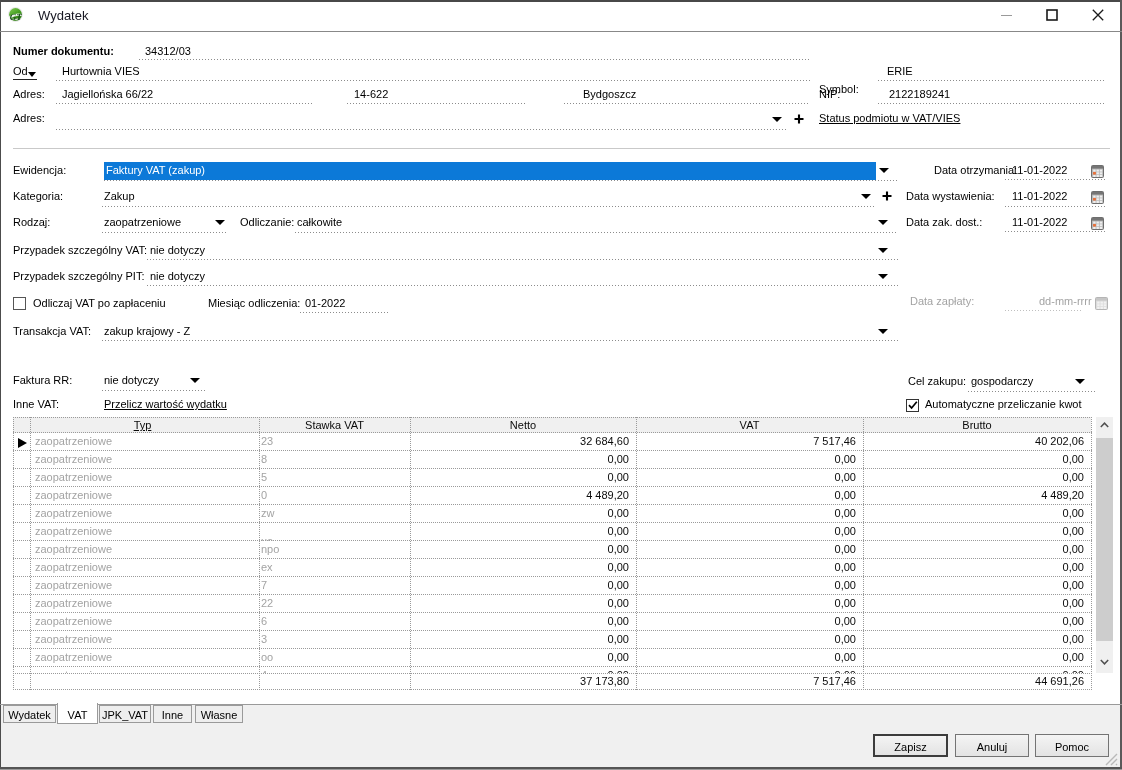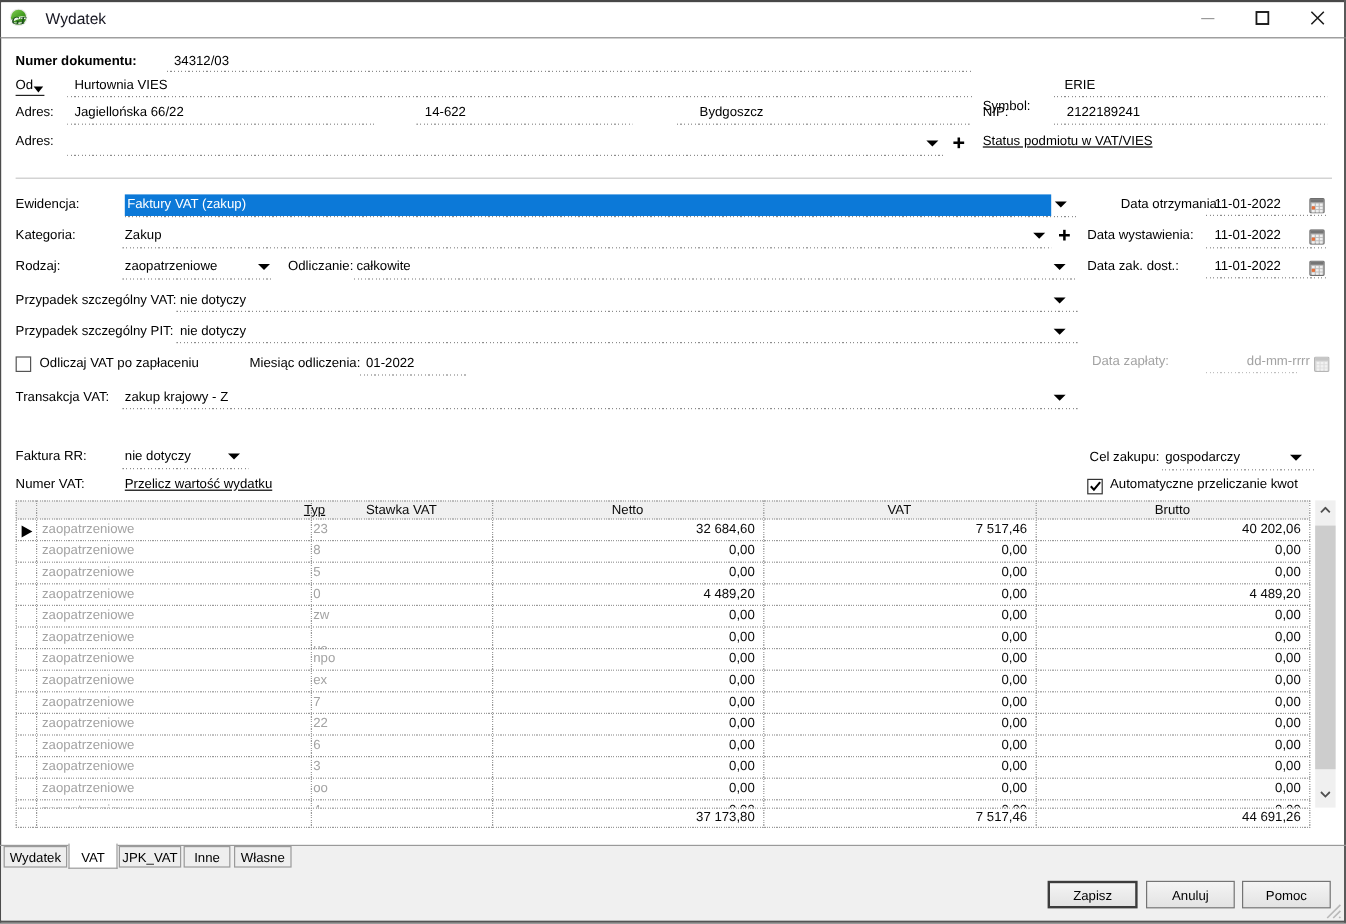--- a/index.html
+++ b/index.html
@@ -182,21 +182,21 @@
 <div class="dot" style="left:102px;top:340px;width:796px;"></div>
 <div class="arr" style="left:878px;top:329px;border-left-width:5px;border-right-width:5px;border-top-color:#000;"></div>
 <div class="t" style="left:13px;top:374px;">Faktura RR:</div>
 <div class="t" style="left:104px;top:374px;">nie dotyczy</div>
 <div class="dot" style="left:102px;top:390px;width:105px;"></div>
 <div class="arr" style="left:190px;top:378px;border-left-width:5px;border-right-width:5px;border-top-color:#000;"></div>
 <div class="t" style="left:908px;top:375px;">Cel zakupu:</div>
 <div class="t" style="left:971px;top:375px;">gospodarczy</div>
 <div class="dot" style="left:968px;top:391px;width:127px;"></div>
 <div class="arr" style="left:1075px;top:379px;border-left-width:5px;border-right-width:5px;border-top-color:#000;"></div>
-<div class="t" style="left:13px;top:398px;">Numer VAT:</div>
+<div class="t" style="left:13px;top:398px;">Inne VAT:</div>
 <div class="t" style="left:104px;top:398px;text-decoration:underline;">Przelicz wartość wydatku</div>
 <div style="position:absolute;left:906px;top:399px;width:13px;height:13px;background:#fff;border:1px solid #333;box-sizing:border-box;"></div>
 <svg style="position:absolute;left:908px;top:401px;" width="10" height="9" viewBox="0 0 10 9">
     <path d="M1 4.2 L3.6 7 L8.8 0.8" stroke="#000" stroke-width="1.7" fill="none"></path>
   </svg>
 <div class="t" style="left:925px;top:398px;">Automatyczne przeliczanie kwot</div>
 <div style="position:absolute;left:13px;top:417px;width:1078px;height:16px;background:#f0f0f0;"></div>
 <div class="hdot" style="left:13px;top:417px;width:1079px;"></div>
 <div class="hdot" style="left:13px;top:432px;width:1079px;"></div>
 <div style="position:absolute;left:13px;top:433px;width:1078px;height:18px;overflow:hidden;">
@@ -315,21 +315,21 @@
 <div class="num" style="left:412px;top:675px;width:217px;">37 173,80</div>
 <div class="num" style="left:638px;top:675px;width:218px;">7 517,46</div>
 <div class="num" style="left:865px;top:675px;width:219px;">44 691,26</div>
 <div class="vdot" style="left:13px;top:417px;height:273px;"></div>
 <div class="vdot" style="left:30px;top:417px;height:273px;"></div>
 <div class="vdot" style="left:259px;top:417px;height:273px;"></div>
 <div class="vdot" style="left:410px;top:417px;height:273px;"></div>
 <div class="vdot" style="left:636px;top:417px;height:273px;"></div>
 <div class="vdot" style="left:863px;top:417px;height:273px;"></div>
 <div class="vdot" style="left:1091px;top:417px;height:273px;"></div>
-<div class="cell" style="left:42px;top:419px;width:229px;text-align:right;color:#0a0a0a;text-decoration:underline;">Typ</div>
+<div class="cell" style="left:28px;top:419px;width:229px;text-align:center;color:#0a0a0a;text-decoration:underline;">Typ</div>
 <div class="cell" style="left:259px;top:419px;width:151px;text-align:center;color:#0a0a0a;">Stawka VAT</div>
 <div class="cell" style="left:410px;top:419px;width:226px;text-align:center;color:#0a0a0a;">Netto</div>
 <div class="cell" style="left:636px;top:419px;width:227px;text-align:center;color:#0a0a0a;">VAT</div>
 <div class="cell" style="left:863px;top:419px;width:228px;text-align:center;color:#0a0a0a;">Brutto</div>
 <div style="position:absolute;left:18px;top:438px;width:0;height:0;border-top:5px solid transparent;border-bottom:5px solid transparent;border-left:9px solid #000;"></div>
 <div style="position:absolute;left:1096px;top:417px;width:17px;height:256px;background:#f0f0f0;"></div>
 <div style="position:absolute;left:1096px;top:438px;width:17px;height:203px;background:#cdcdcd;"></div>
 <svg style="position:absolute;left:1100px;top:422px;" width="9" height="6" viewBox="0 0 9 6">
     <path d="M0.8 5 L4.5 1.2 L8.2 5" stroke="#505050" stroke-width="1.5" fill="none"></path>
   </svg>

